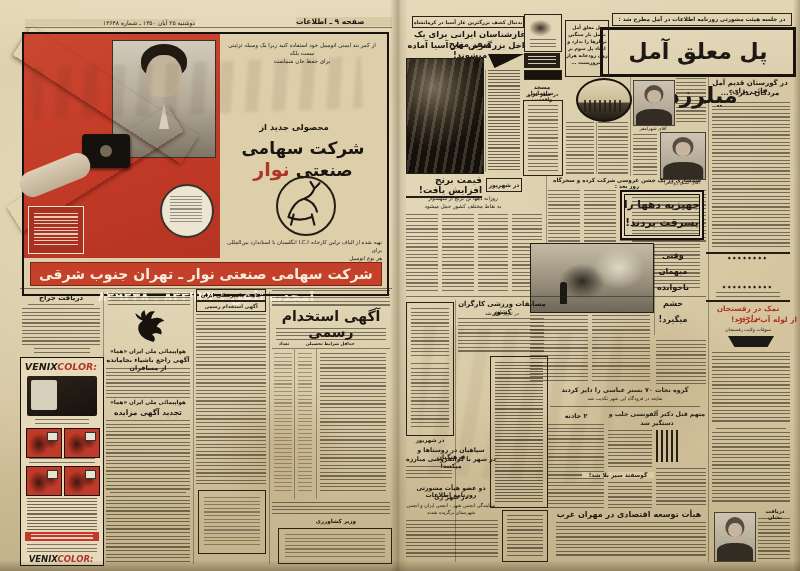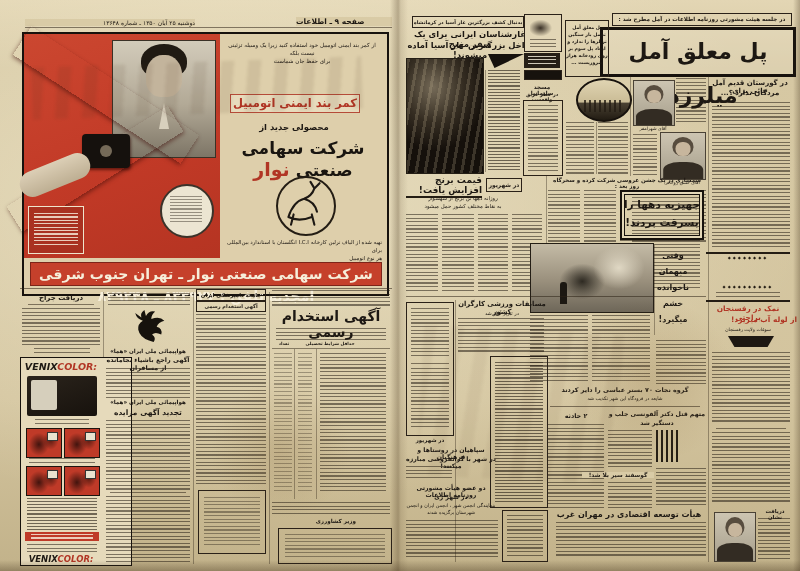--- a/index.html
+++ b/index.html
@@ -80,21 +80,20 @@
       </div>
       <div class="abs" style="left:4px;top:172px;width:54px;height:46px;background:#a93120;border:1px solid #efe5cd;">
         <div class="abs txw" style="left:5px;top:6px;width:44px;height:34px;"></div>
       </div>
     </div>
 
     <div class="abs fa c" style="left:200px;top:7px;width:156px;font-size:5.6px;line-height:8px;">
       <span>از کمر بند ایمنی اتومبیل خود استفاده کنید زیرا یک وسیله تزئینی نیست بلکه</span><br>
       <span>برای حفظ جان شماست</span>
     </div>
-    <div class="abs fa b c red" style="left:206px;top:60px;width:128px;height:17px;line-height:17px;font-size:11.5px;border:1.5px solid #b54b38;background:rgba(248,240,220,.35);">کمر بند ایمنی اتومبیل</div>
     <div class="abs fa b c" style="left:230px;top:88px;width:80px;font-size:8.5px;">محصولی جدید از</div>
     <div class="abs fa c" style="left:198px;top:104px;width:162px;font-size:17px;font-weight:bold;">
       <span class="ink">شرکت سهامی صنعتی</span>
       <span class="red" style="font-size:19px;">نوار</span>
     </div>
     <div class="abs" style="left:252px;top:142px;width:56px;height:56px;border:2px solid #241d14;border-radius:50%;">
       <svg viewBox="0 0 40 40" width="52" height="52" style="position:absolute;left:0;top:0;">
         <path d="M8 30 Q12 18 20 16 Q26 14 28 8 M28 8 L25 3 M28 8 L32 4 M20 16 Q28 18 30 26 M12 28 L10 36 M26 28 L28 36 M8 30 Q16 34 26 30" stroke="#1d1813" fill="none" stroke-width="1.6" stroke-linecap="round"></path>
       </svg>
     </div>
@@ -112,21 +111,21 @@
   <div class="abs hr" style="left:20px;top:288px;width:372px;"></div>
   <div class="abs vr" style="left:103px;top:292px;height:272px;"></div>
   <div class="abs vr" style="left:193px;top:292px;height:272px;"></div>
   <div class="abs vr" style="left:269px;top:292px;height:272px;"></div>
 
   <div class="abs fa b c" style="left:22px;top:294px;width:78px;font-size:7px;">دریافت جراح</div>
   <div class="abs hr" style="left:28px;top:304px;width:66px;"></div>
   <div class="abs tx" style="left:22px;top:308px;width:78px;height:38px;"></div>
   <div class="abs tx" style="left:34px;top:348px;width:56px;height:6px;"></div>
 
-  <div class="abs" style="left:20px;top:357px;width:82px;height:207px;border:1.5px solid #17120d;background:#e6dabb;padding-left:28px;">
+  <div class="abs" style="left:20px;top:357px;width:82px;height:207px;border:1.5px solid #17120d;background:#e6dabb;">
     <div class="abs c" style="left:0;top:3px;width:80px;font-size:9.5px;direction:ltr;">
       <span class="b" style="font-style:italic;">VENIX</span><span class="b red" style="font-style:italic;">COLOR:</span>
     </div>
     <div class="abs" style="left:6px;top:18px;width:70px;height:40px;background:linear-gradient(160deg,#2b241c,#17120d);border-radius:2px;">
       <div class="abs" style="left:4px;top:4px;width:26px;height:30px;background:#d6cfbc;border-radius:2px;"></div>
     </div>
     <div class="abs tx" style="left:14px;top:61px;width:54px;height:5px;"></div>
     <div class="abs tile" style="left:5px;top:70px;width:34px;height:28px;"></div>
     <div class="abs tile" style="left:43px;top:70px;width:34px;height:28px;"></div>
     <div class="abs tx" style="left:8px;top:100px;width:66px;height:5px;"></div>

